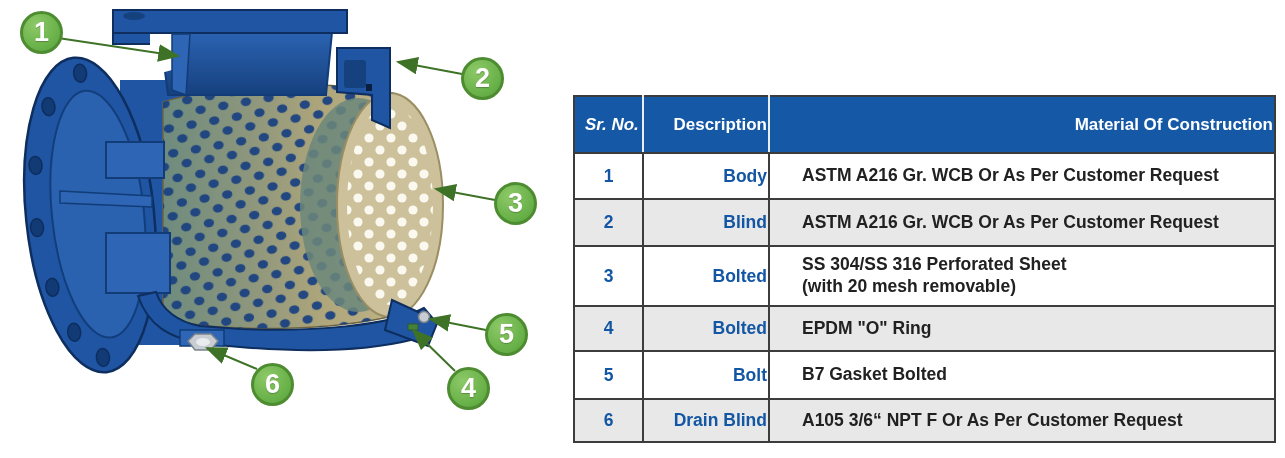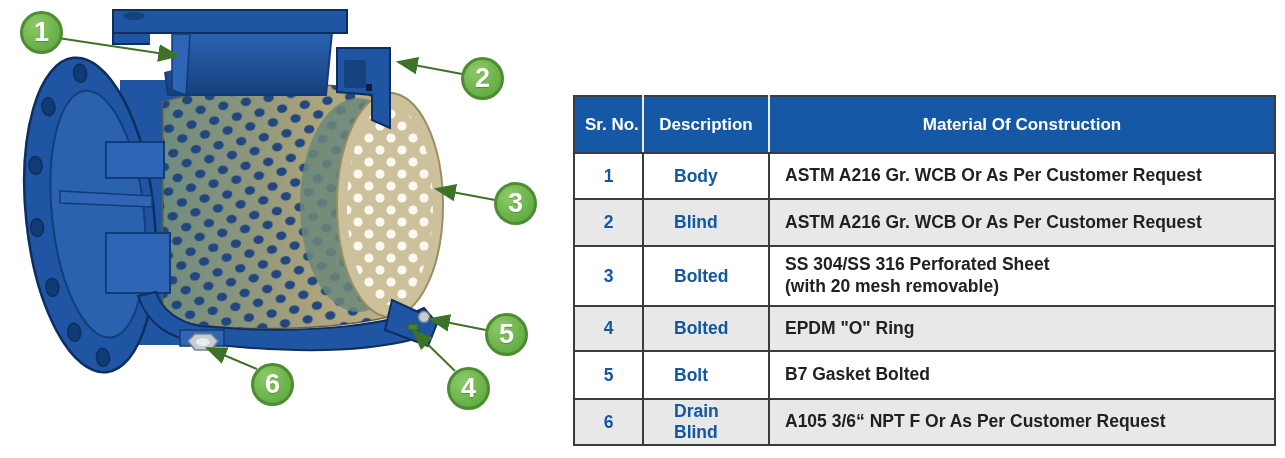--- a/index.html
+++ b/index.html
@@ -15,28 +15,28 @@
     border:3px solid #4e8c31;box-sizing:border-box;
     display:flex;align-items:center;justify-content:center;
     color:#ffffff;font-size:27px;font-weight:bold;line-height:1;
     text-shadow:0 1px 1px rgba(0,0,0,.25);
   }
   
   #spec-table-wrap{position:absolute;left:573px;top:95px;}
   table.spec{border-collapse:collapse;table-layout:fixed;width:688px;}
   table.spec td,table.spec th{border:2px solid #3c3c3c;box-sizing:border-box;vertical-align:middle;}
   table.spec th{
-    background:#1558a6;color:#ffffff;font-size:17px;font-weight:bold;text-align:center;
+    background:#1558a6;color:#ffffff;font-size:17px;font-weight:bold;text-align:right;
     border-left-color:#e8eef7;border-right-color:#e8eef7;
   }
   table.spec th:first-child{border-left-color:#3c3c3c;text-align:left;padding-left:10px;}
   table.spec th:last-child{border-right-color:#3c3c3c;margin-left:20px;}
   td.cell-sr{width:56px;text-align:center;color:#1356a3;font-size:17.5px;font-weight:bold;}
-  td.cell-desc{width:126px;text-align:left;padding-left:30px;color:#1356a3;font-size:17.5px;font-weight:bold;}
-  td.cell-mat{width:506px;text-align:left;padding-left:15px;color:#212121;font-size:17.5px;font-weight:bold;white-space:pre-line;line-height:1.25;}
+  td.cell-desc{width:126px;text-align:right;padding-left:14px;color:#1356a3;font-size:17.5px;font-weight:bold;}
+  td.cell-mat{width:506px;text-align:left;padding-left:32px;color:#212121;font-size:17.5px;font-weight:bold;white-space:pre-line;line-height:1.25;}
   tr.alt{background:#e8e8e8;}
   tr.plain{background:#ffffff;}
 </style>
 </head>
 <body>
 
 <div id="stage">
 
   <svg id="figure" viewBox="0 0 545 458" xmlns="http://www.w3.org/2000/svg">
     <defs>
@@ -151,21 +151,21 @@
       <span>5</span>
     </div>
   <div class="callout" style="left:251px;top:363px;">
       <span>6</span>
     </div>
 
   <div id="spec-table-wrap">
     <table class="spec">
       <thead>
         <tr style="height:57px;">
-          <th style="width:69px;">Sr. No.</th>
+          <th style="width:69px;font-style:italic;">Sr. No.</th>
           <th style="width:126px;">Description</th>
           <th style="width:506px;">Material Of Construction</th>
         </tr>
       </thead>
       <tbody>
         <tr class="plain" style="height:46px;">
           <td class="cell-sr">1</td>
           <td class="cell-desc">Body</td>
           <td class="cell-mat">ASTM A216 Gr. WCB Or As Per Customer Request</td>
         </tr>

